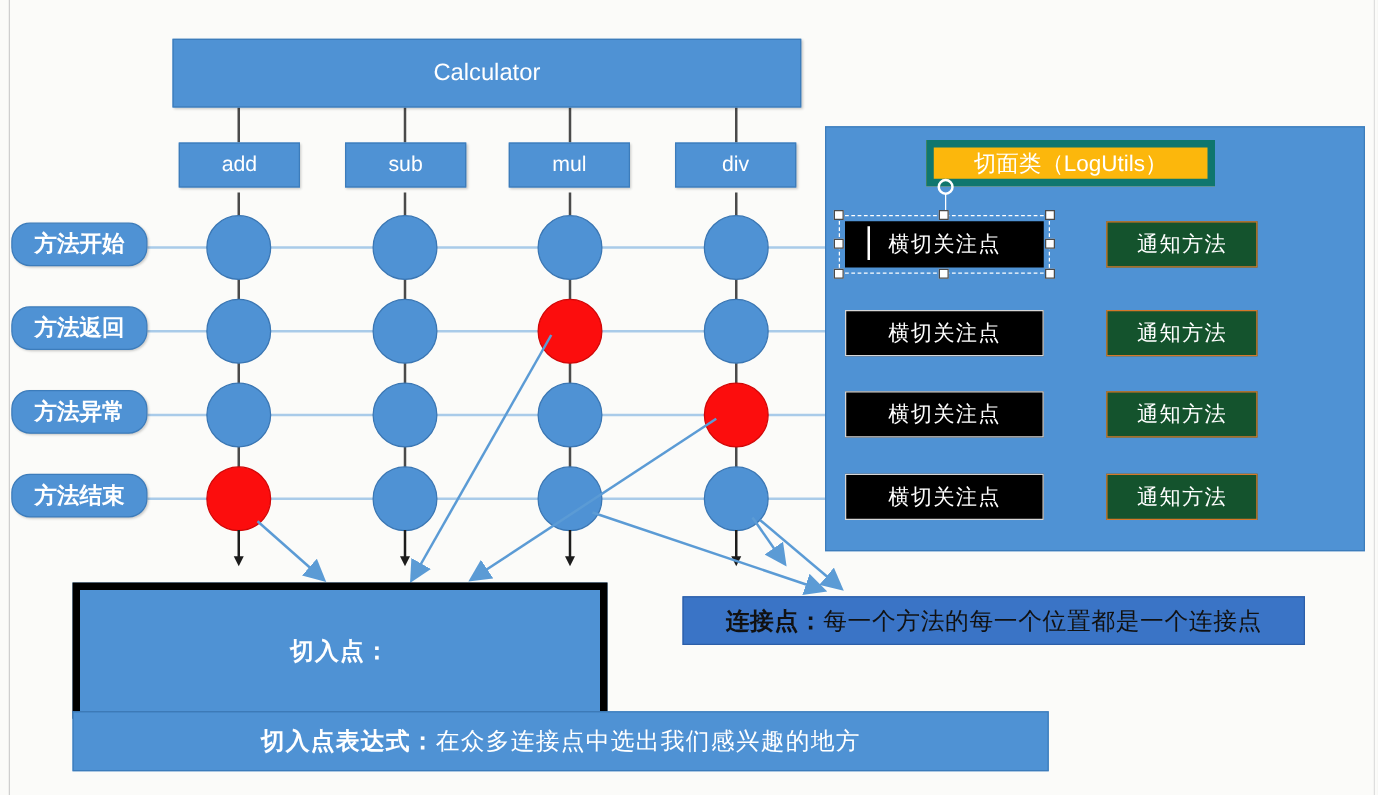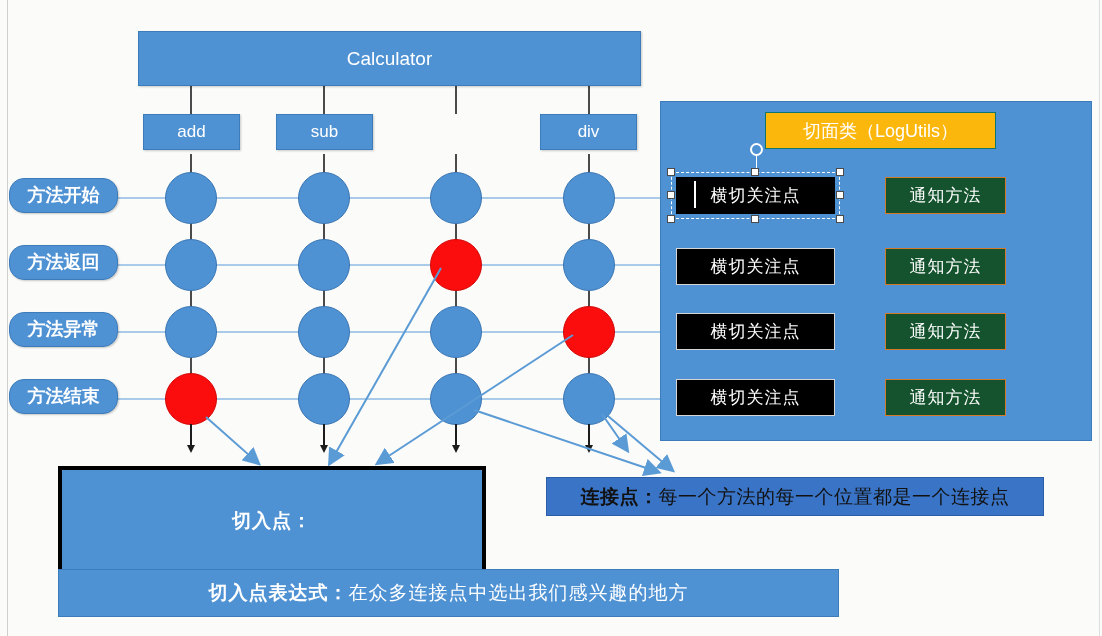--- a/index.html
+++ b/index.html
@@ -129,25 +129,25 @@
     width: 432px; height: 340px;
     background: #4f92d4;
     border: 1px solid #3c7cbb;
     box-sizing: border-box;
   }
   #aspect-title {
     position: absolute;
     left: 741px; top: 112px;
     width: 231px; height: 37px;
     background: #fcb70c;
-    border: 1px solid #0f766e;
+    border: 6px solid #0f766e;
     box-sizing: border-box;
     color: #ffffff;
     font-size: 18px;
-    display: flex; align-items: center; justify-content: center; margin-left: 24px;
+    display: flex; align-items: center; justify-content: center;
   }
   .concern-box {
     position: absolute;
     left: 676px;
     width: 159px; height: 37px;
     background: #000000;
     border: 1px solid #d6d6d6;
     box-sizing: border-box;
     color: #ffffff;
     font-size: 17px;
@@ -213,21 +213,21 @@
     width: 2px; height: 27px;
     background: #ffffff;
   }
 
   
   #pointcut-box {
     position: absolute;
     left: 58px; top: 466px;
     width: 428px; height: 109px;
     background: #4f92d4;
-    border: 4px solid #000000;
+    border: 6px solid #000000;
     box-sizing: border-box;
     color: #ffffff;
     display: flex; flex-direction: column;
     align-items: center; justify-content: center;
     text-align: center;
   }
   #pointcut-title { font-size: 19px; font-weight: 700; letter-spacing: 1px; }
   #pointcut-desc  { font-size: 19px; margin-top: 2px; letter-spacing: 1px; }
 
   #joinpoint-box {
@@ -286,20 +286,21 @@
 
   <div class="vline" style="left:190px; top:154px; height:246px"></div>
   <div class="vline" style="left:323px; top:154px; height:246px"></div>
   <div class="vline" style="left:455px; top:154px; height:246px"></div>
   <div class="vline" style="left:588px; top:154px; height:246px"></div>
 
   <div class="bbox shadowed" id="calculator-box">Calculator</div>
 
   <div class="bbox shadowed method-box" id="method-box-0">add</div>
   <div class="bbox shadowed method-box" id="method-box-1">sub</div>
+  <div class="bbox shadowed method-box" id="method-box-2">mul</div>
   <div class="bbox shadowed method-box" id="method-box-3">div</div>
 
   <div class="bbox shadowed stage-label" id="stage-label-0">方法开始</div>
   <div class="bbox shadowed stage-label" id="stage-label-1">方法返回</div>
   <div class="bbox shadowed stage-label" id="stage-label-2">方法异常</div>
   <div class="bbox shadowed stage-label" id="stage-label-3">方法结束</div>
 
   <div class="node" style="left:165px; top:172px"></div>
   <div class="node" style="left:298px; top:172px"></div>
   <div class="node" style="left:430px; top:172px"></div>

